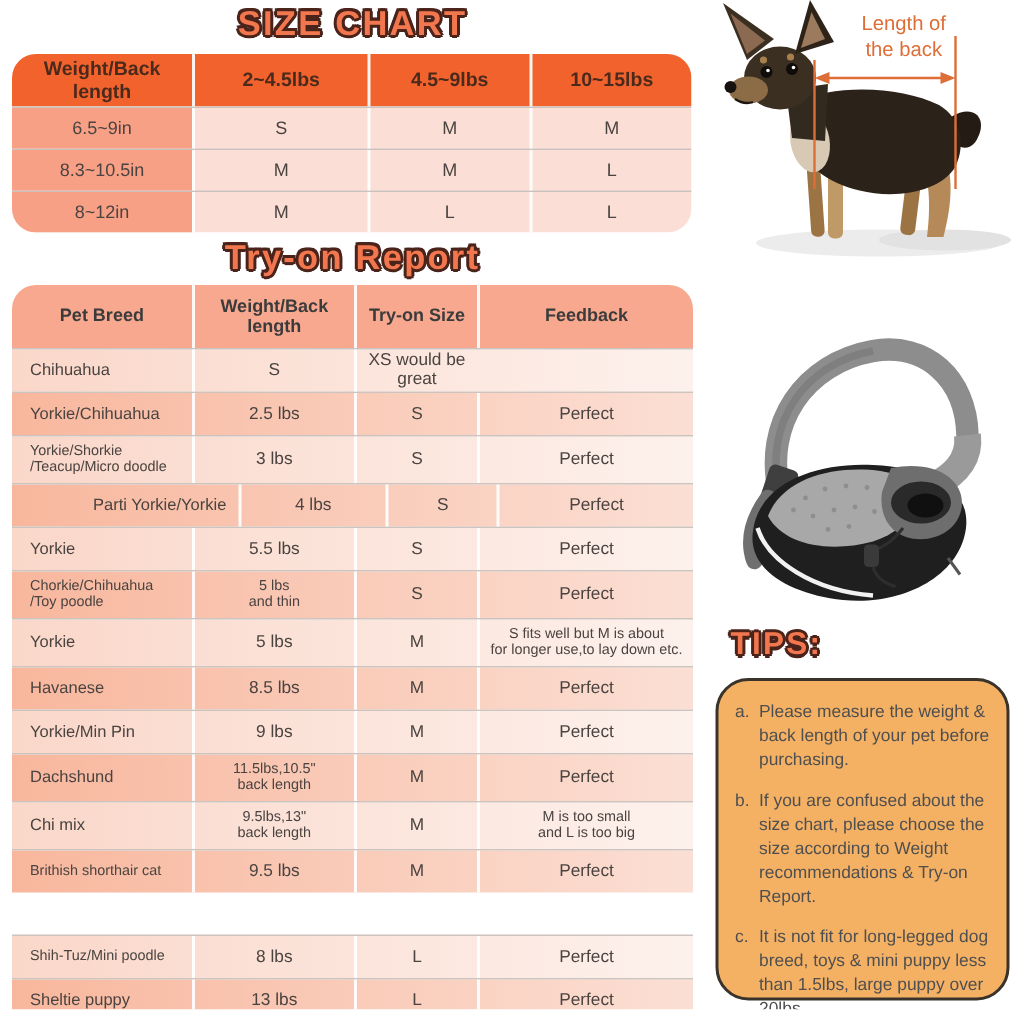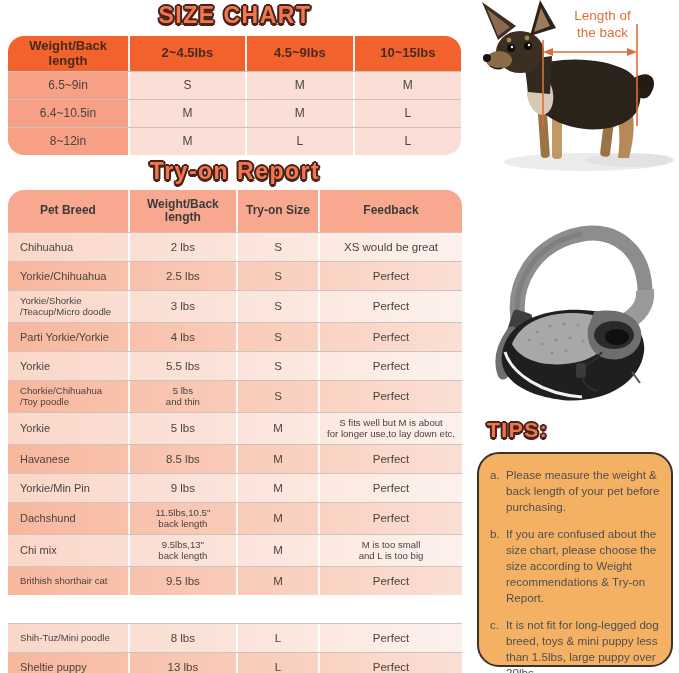--- a/index.html
+++ b/index.html
@@ -71,21 +71,21 @@
         <div class="t-cell">4.5~9lbs</div>
         <div class="t-cell">10~15lbs</div>
       </div>
       <div class="t-row sc-row">
         <div class="t-cell c0">6.5~9in</div>
         <div class="t-cell">S</div>
         <div class="t-cell">M</div>
         <div class="t-cell">M</div>
       </div>
       <div class="t-row sc-row">
-        <div class="t-cell c0">6.4~10.5in</div>
+        <div class="t-cell c0">8.3~10.5in</div>
         <div class="t-cell">M</div>
         <div class="t-cell">M</div>
         <div class="t-cell">L</div>
       </div>
       <div class="t-row sc-row">
         <div class="t-cell c0">8~12in</div>
         <div class="t-cell">M</div>
         <div class="t-cell">L</div>
         <div class="t-cell">L</div>
       </div>
@@ -138,38 +138,37 @@
 
   <div id="tryon-table" class="tbl">
       <div class="t-row to-head">
         <div class="t-cell">Pet Breed</div>
         <div class="t-cell">Weight/Back length</div>
         <div class="t-cell">Try-on Size</div>
         <div class="t-cell">Feedback</div>
       </div>
       <div class="t-row lt" style="height: 28px;">
         <div class="t-cell left">Chihuahua</div>
-        <div class="t-cell">2 lbs</div>
         <div class="t-cell">S</div>
         <div class="t-cell">XS would be great</div>
       </div>
       <div class="t-row dk" style="height: 28px;">
         <div class="t-cell left">Yorkie/Chihuahua</div>
         <div class="t-cell">2.5 lbs</div>
         <div class="t-cell">S</div>
         <div class="t-cell">Perfect</div>
       </div>
       <div class="t-row lt" style="height: 31px;">
         <div class="t-cell left small">Yorkie/Shorkie
 /Teacup/Micro doodle</div>
         <div class="t-cell">3 lbs</div>
         <div class="t-cell">S</div>
         <div class="t-cell">Perfect</div>
       </div>
-      <div class="t-row dk" style="height: 28px;">
+      <div class="t-row dk" style="height: 28px; padding-left: 42px;">
         <div class="t-cell left">Parti Yorkie/Yorkie</div>
         <div class="t-cell">4 lbs</div>
         <div class="t-cell">S</div>
         <div class="t-cell">Perfect</div>
       </div>
       <div class="t-row lt" style="height: 28px;">
         <div class="t-cell left">Yorkie</div>
         <div class="t-cell">5.5 lbs</div>
         <div class="t-cell">S</div>
         <div class="t-cell">Perfect</div>

